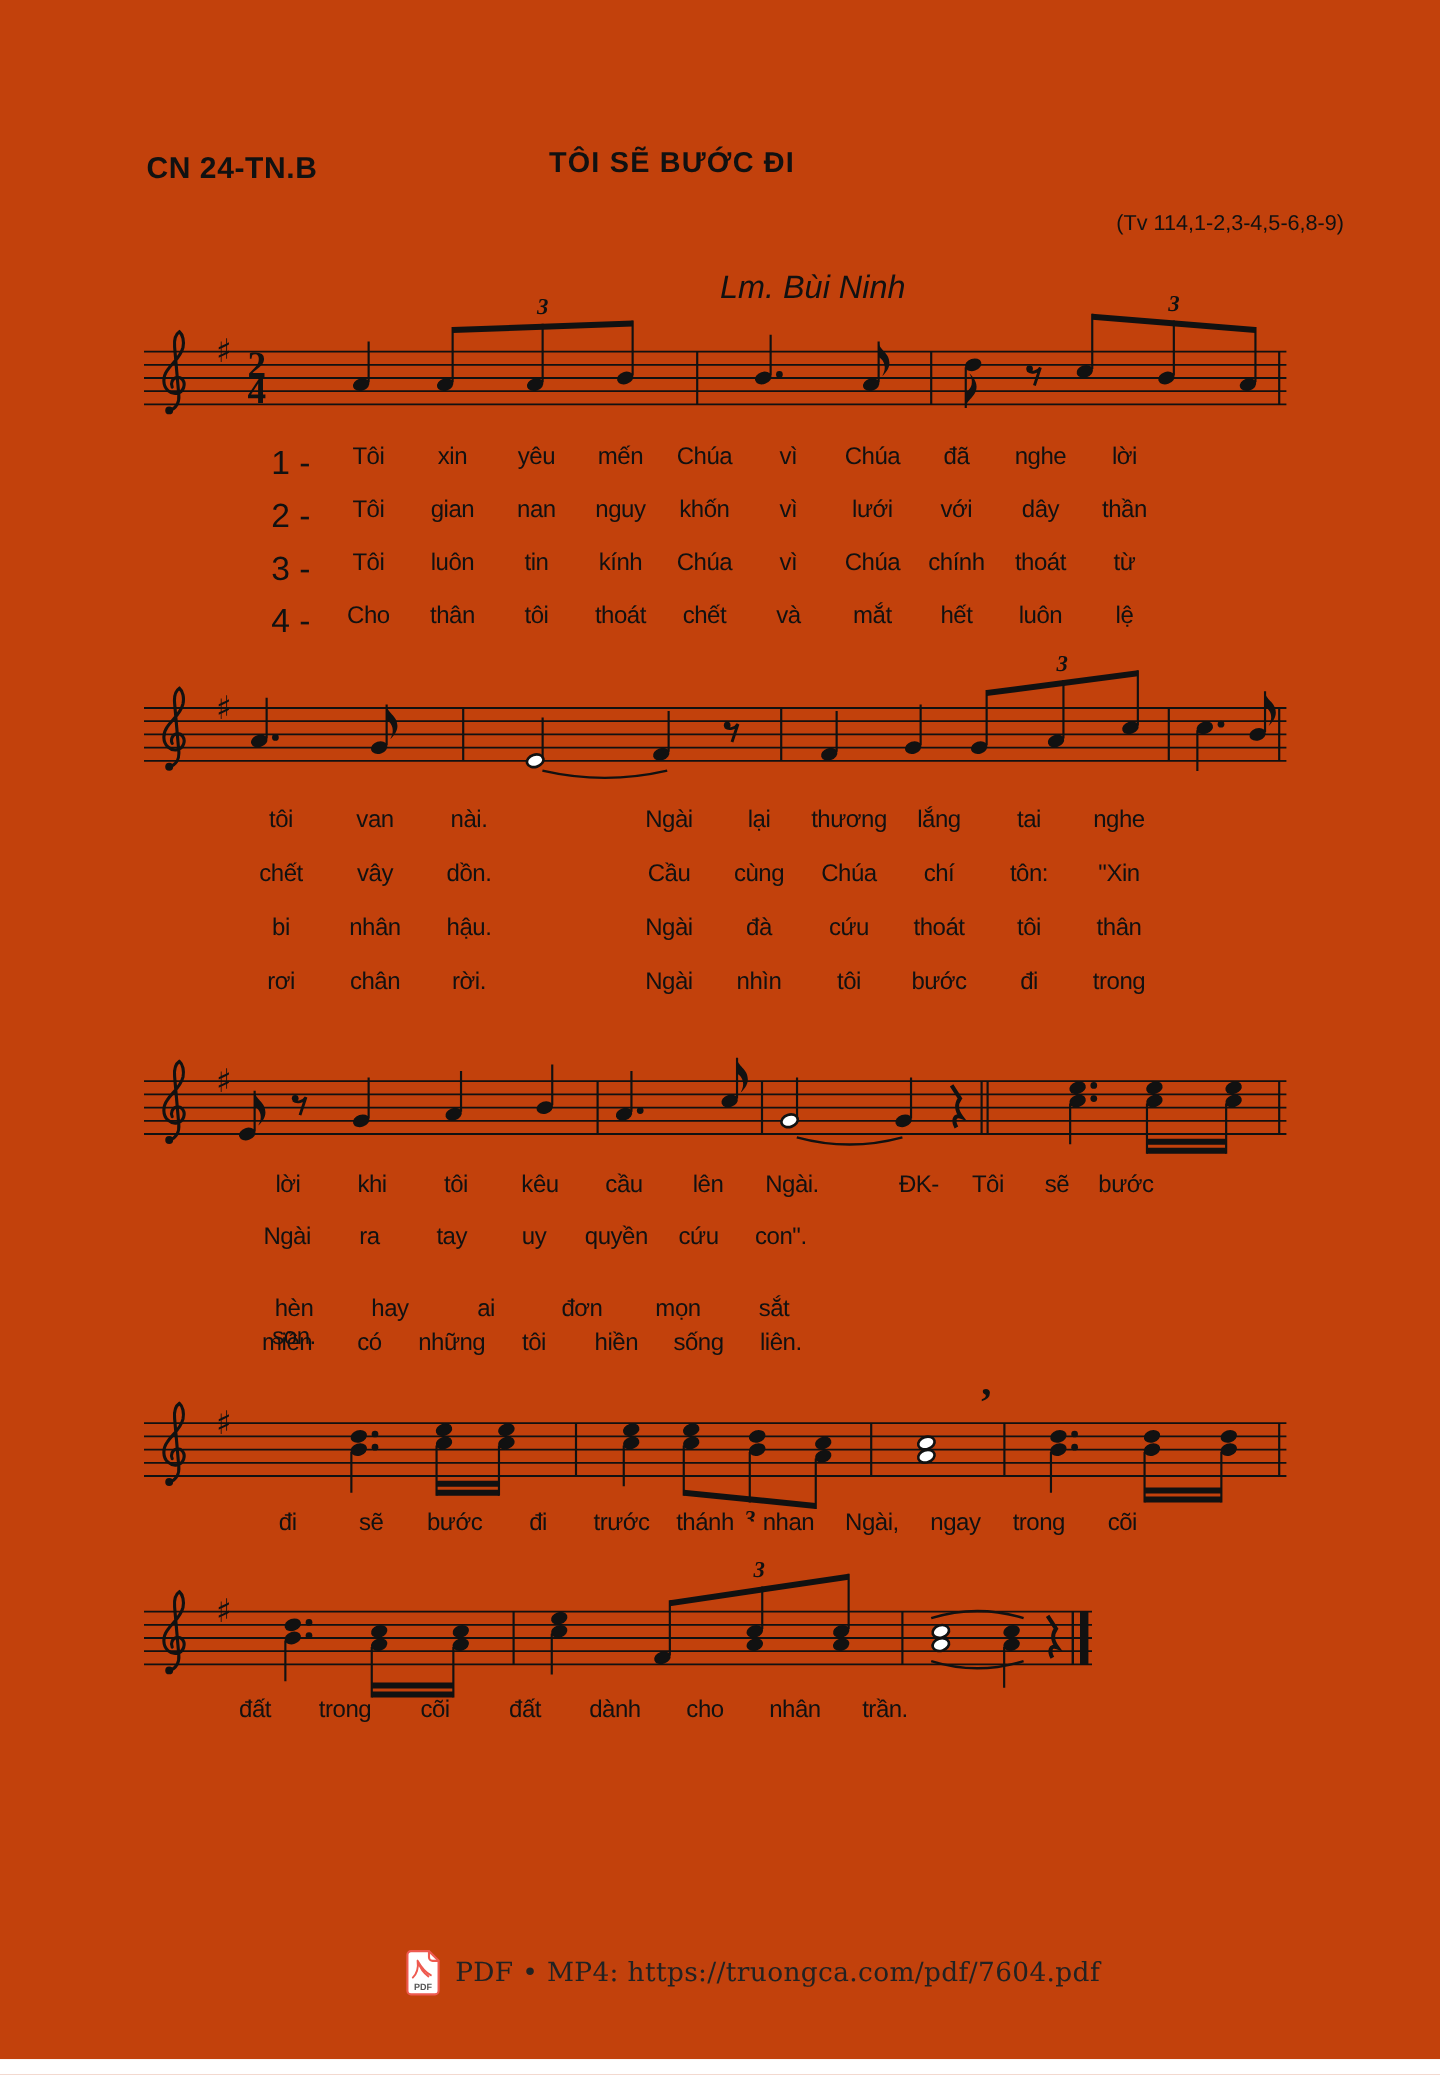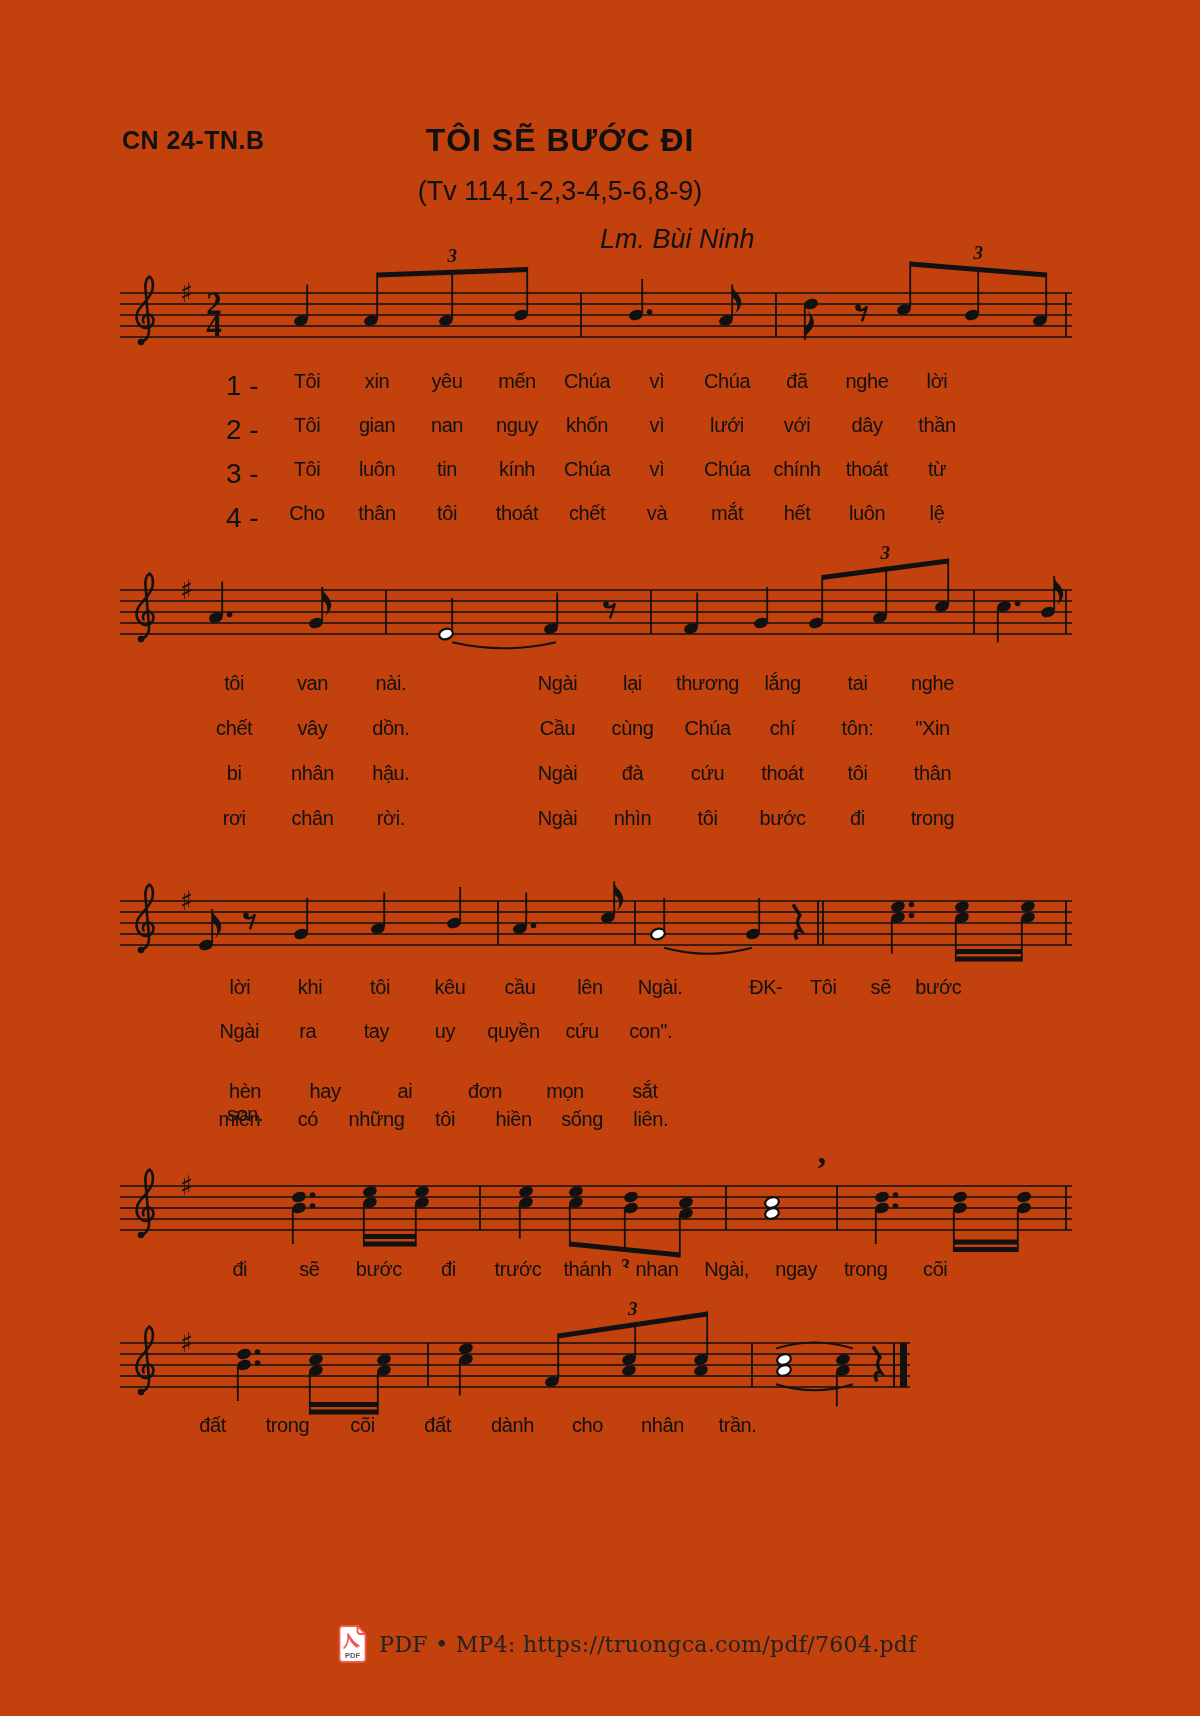--- a/index.html
+++ b/index.html
@@ -1,21 +1,21 @@
 <!DOCTYPE html>
 <html><head>
 <meta charset="utf-8">
 <style>
   html,body{margin:0;padding:0;background:#fff;}
   #page{position:relative;width:1200px;height:1716px;background:#c2410c;overflow:hidden;
         font-family:"Liberation Sans",sans-serif;color:#111;}
   .abs{position:absolute;}
   #catalog{left:122px;top:126px;font-size:25px;font-weight:bold;letter-spacing:.5px;}
-  #title{left:0;top:122px;width:1120px;text-align:center;font-size:32px;font-weight:bold;letter-spacing:1px;}
-  #subtitle{left:0;top:176px;width:1120px;text-align:center;font-size:27px;}
+  #title{left:0;top:122px;width:1120px;text-align:center;font-size:24px;font-weight:bold;letter-spacing:1px;}
+  #subtitle{left:0;top:176px;width:1120px;text-align:right;font-size:18px;}
   #author{left:600px;top:224px;width:352px;text-align:left;font-size:27px;font-style:italic;}
   .lyr{position:absolute;font-size:20px;letter-spacing:-.4px;white-space:nowrap;}
   .grid{display:grid;}
   .grid span{text-align:center;}
   .vnum{position:absolute;font-size:28px;}
   svg.staff{position:absolute;left:116px;}
   #footer{left:0;top:1624px;width:1200px;display:flex;justify-content:center;align-items:center;gap:11px;padding-left:27px;}
   #footer .ftext{font-family:"DejaVu Serif",serif;font-size:22px;color:#222;letter-spacing:.3px;}
 </style>
 </head>

